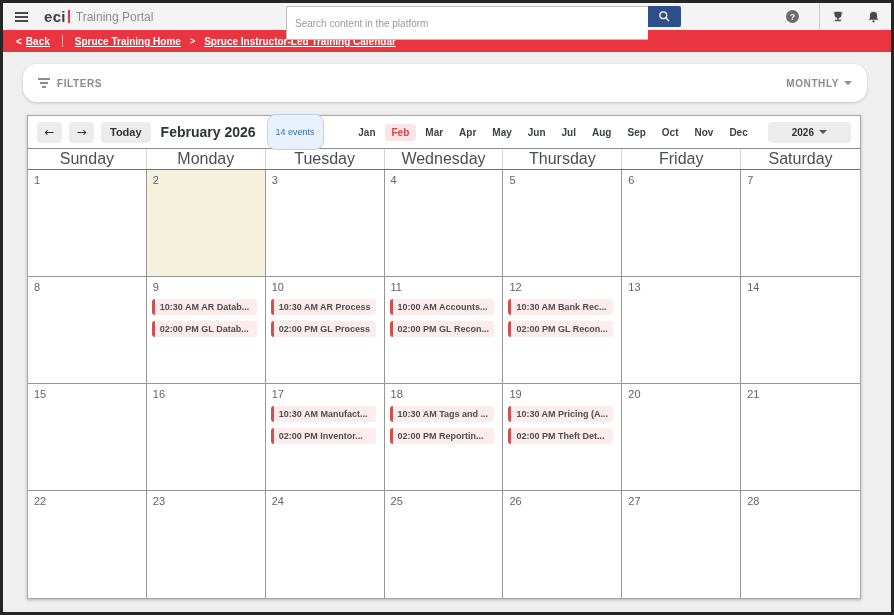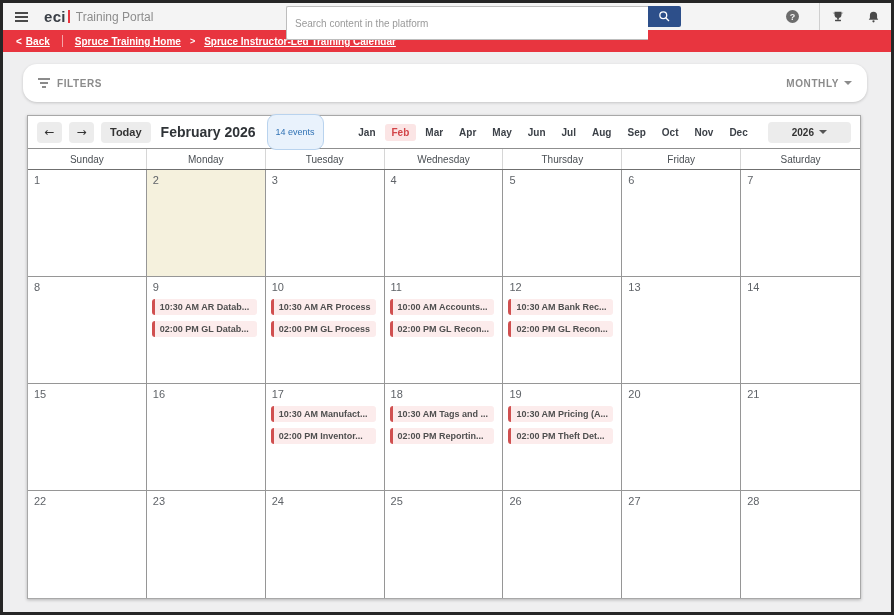--- a/index.html
+++ b/index.html
@@ -87,21 +87,21 @@
     border-radius:3px; cursor:pointer; }
   .month-tab.active { background:#fbe5e5; color:#d24549; }
   .year-btn { height:21px; background:#ececec; border:none; border-radius:4px; padding:0 24px;
     font-size:10px; font-weight:bold; color:#333; cursor:pointer; display:flex;
     align-items:center; gap:5px; margin-left:6px;
     font-family:"Liberation Sans",sans-serif; }
   .year-btn .caret { border-top-color:#555; }
 
   .day-names { display:grid; grid-template-columns:repeat(7,1fr); height:21px;
     border-bottom:1px solid #6f6f6f; }
-  .day-name { font-size:10px; color:#4a4f54; display:flex; align-items:center;
+  .day-name { font-size:16px; color:#4a4f54; display:flex; align-items:center;
     justify-content:center; border-right:1px solid #d6d6d6; }
   .day-name:last-child { border-right:none; }
 
   .week-row { display:grid; grid-template-columns:repeat(7,1fr); height:107px; }
   .day-cell { border-right:1px solid #969696; border-bottom:1px solid #969696;
     overflow:hidden; background:#fff; }
   .day-cell:last-child { border-right:none; }
   .week-row:last-child .day-cell { border-bottom:none; }
   .day-cell.today { background:#f5f1dd; }
   .date-num { font-size:11px; color:#5f6368; padding:4px 0 0 6px; }

